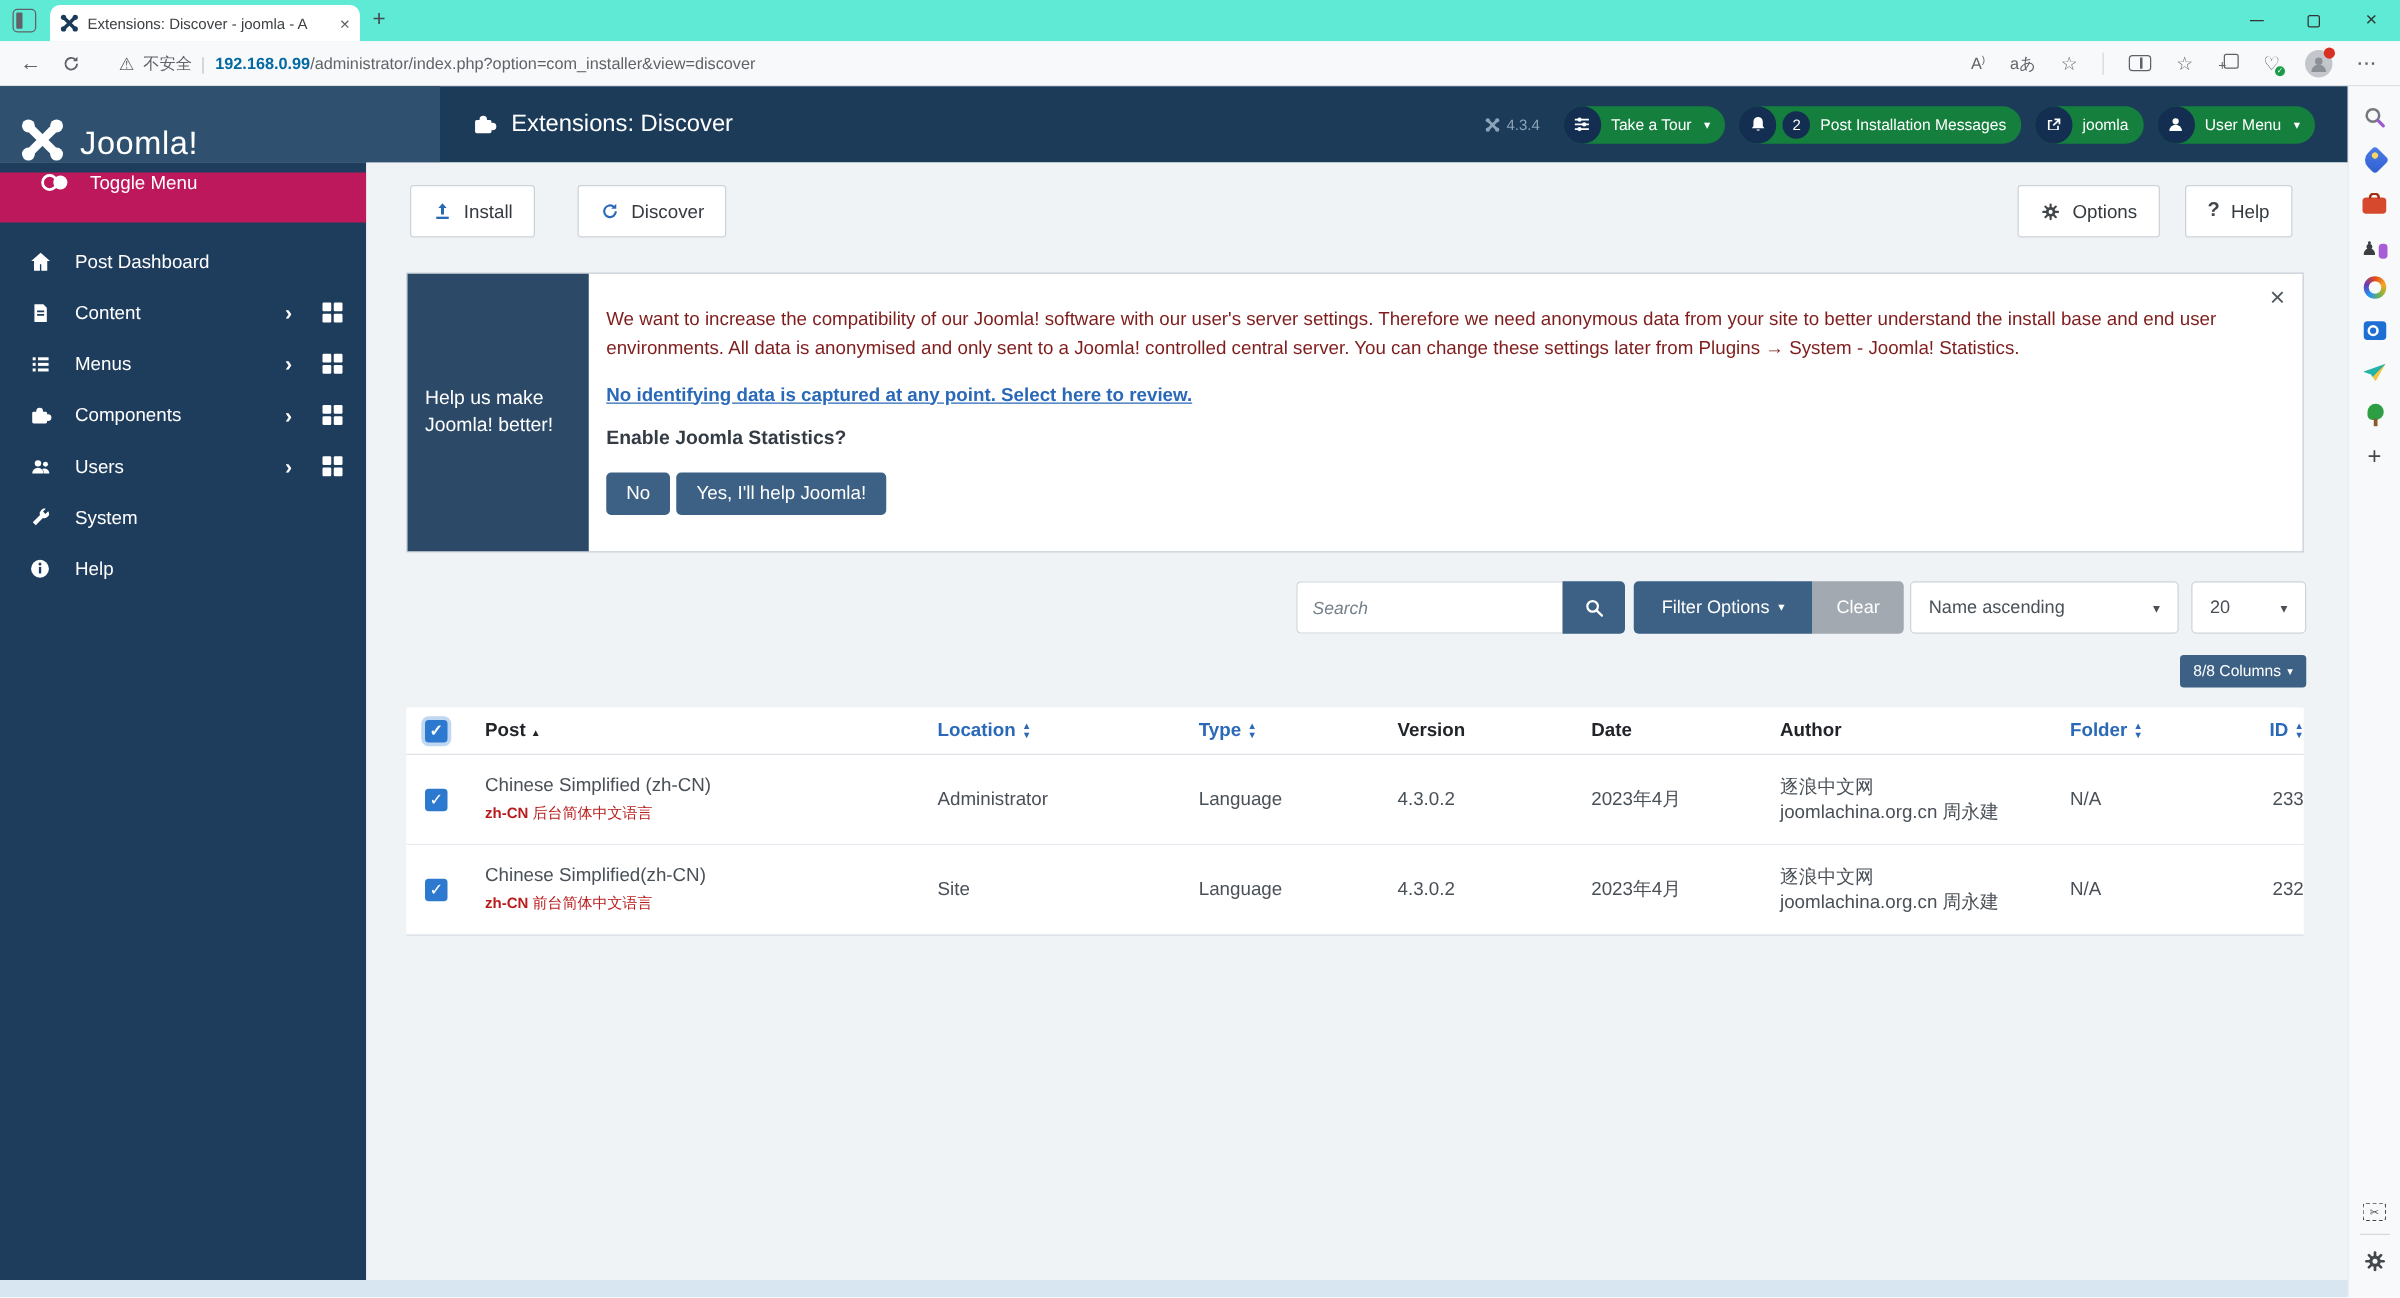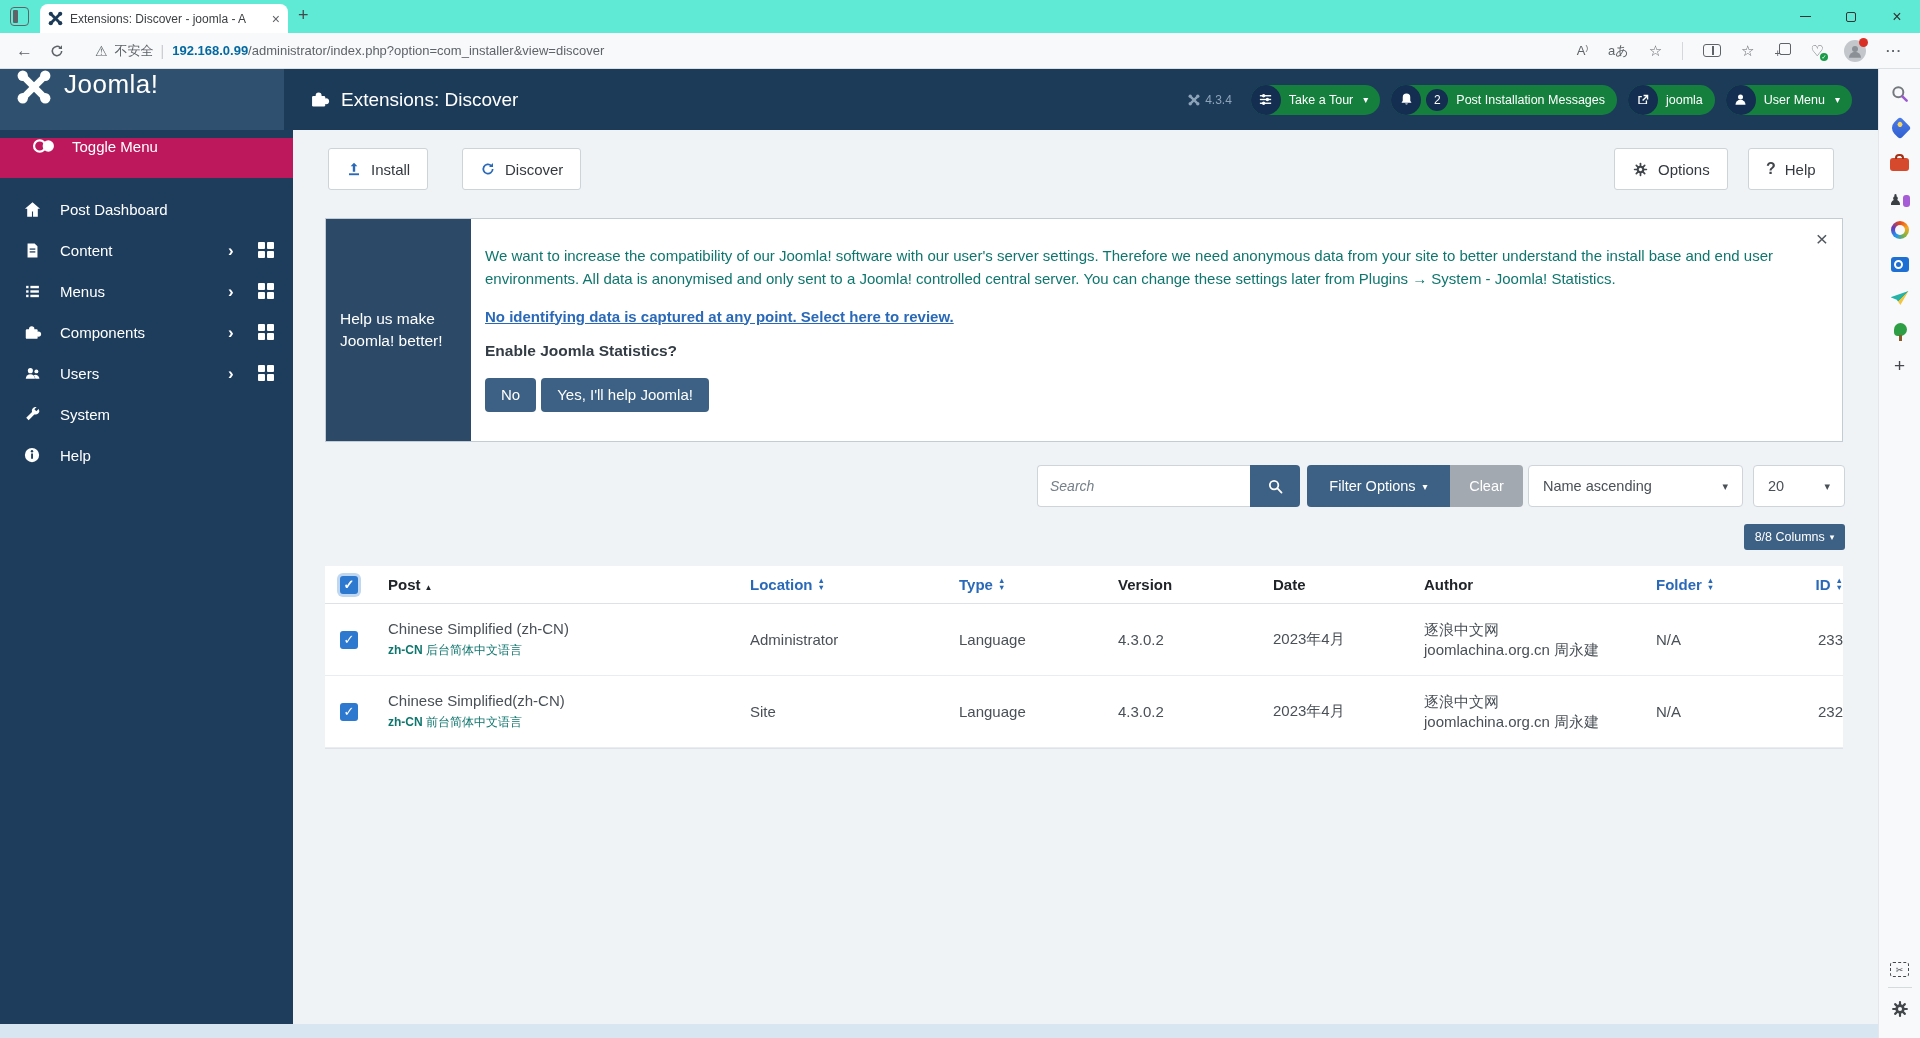--- a/index.html
+++ b/index.html
@@ -62,21 +62,21 @@
   .treeico { position:relative; width:16px; height:18px; }
   .treeico i { position:absolute; left:2px; top:0; width:13px; height:13px; background:#2e9e44; border-radius:50% 50% 50% 4px; }
   .treeico b { position:absolute; left:7px; bottom:0; width:3px; height:6px; background:#8a5a2b; }
   .eplus { font-size:19px; color:#44484c; }
   .edgebar .bottom { position:absolute; bottom:18px; left:0; right:0; display:flex; flex-direction:column; align-items:center; gap:10px; }
   .snipico { width:19px; height:15px; border:1.4px dashed #44484c; border-radius:3px; font-size:9px; color:#44484c; display:flex; align-items:center; justify-content:center; }
   .ehr { width:24px; height:1px; background:#d7dadd; }
 
   
   .jheader { position:absolute; left:0; top:69px; width:1878px; height:61px; background:#1c3b59; display:flex; align-items:center; }
-  .logoblock { width:284px; height:61px; background:#2f516f; display:flex; align-items:flex-start; gap:12px; padding-left:16px; flex:none; }
+  .logoblock { width:352px; height:61px; background:#2f516f; display:flex; align-items:flex-end; gap:12px; padding-left:16px; flex:none; }
   .logoblock .jname { color:#fff; font-size:26px; letter-spacing:.5px; }
   .jtitle { display:flex; align-items:flex-start; gap:11px; color:#fff; padding-left:25px; }
   .jtitle .t { font-size:19px; }
   .jh-right { margin-left:auto; display:flex; align-items:center; gap:11px; padding-right:26px; }
   .jver { display:flex; align-items:center; gap:5px; color:#8da4b8; font-size:12px; margin-right:8px; }
   .pill { height:30px; background:#15803d; border-radius:15px; display:flex; align-items:center; color:#fff; font-size:12.5px; padding-right:12px; gap:8px; }
   .pill .circ { width:30px; height:30px; border-radius:50%; background:#132e50; display:flex; align-items:center; justify-content:center; flex:none; }
   .pill .badge { width:22px; height:22px; border-radius:50%; background:#132e50; color:#fff; display:flex; align-items:center; justify-content:center; font-size:12px; margin-left:-3px; }
   .pill .chev { font-size:10px; margin-left:2px; }
 
@@ -94,21 +94,21 @@
   .jfooter { position:absolute; left:0; bottom:0; width:1878px; height:14px; background:#d8e6f2; }
 
   .btn-light { position:absolute; height:42px; background:#fff; border:1px solid #ccd3d9; border-radius:3px; display:flex; align-items:center; gap:9px; padding:0 17px; font-size:15px; color:#343a40; }
   .btn-light .bico { color:#2a69b8; display:flex; }
   .btn-light .gico { color:#41464b; display:flex; }
   .qmark { color:#41464b; font-weight:bold; font-size:16px; }
 
   .statscard { position:absolute; left:32px; top:88px; width:1518px; height:224px; background:#fff; border:1px solid #c2ccd4; display:flex; }
   .statsaside { width:145px; background:#2c4a68; color:#fff; font-size:15.5px; line-height:1.45; display:flex; align-items:center; padding:0 14px; flex:none; }
   .statsbody { position:relative; flex:1; padding:25px 60px 0 14px; }
-  .statsbody .para { font-size:15px; color:#0f766e; line-height:1.55; max-width:1345px; }
+  .statsbody .para { font-size:15px; color:#7f1d1d; line-height:1.55; max-width:1345px; }
   .statsbody .slink { display:inline-block; margin-top:17px; font-size:15px; font-weight:bold; color:#2a69b8; text-decoration:underline; }
   .statsbody .q { margin-top:16px; font-size:15.5px; font-weight:bold; color:#333c44; }
   .statsbtns { margin-top:18px; display:flex; gap:5px; }
   .btn-dark { height:34px; background:#3d6184; color:#fff; border:none; border-radius:4px; font-size:15px; padding:0 16px; font-family:inherit; }
   .statsclose { position:absolute; right:14px; top:8px; font-size:21px; color:#50575e; }
 
   .filterrow { position:absolute; top:335px; left:0; width:1585px; height:42px; }
   .searchwrap { position:absolute; left:744px; top:0; display:flex; }
   .searchinput { width:213px; height:42px; border:1px solid #ced4da; border-right:none; border-radius:4px 0 0 4px; padding:0 12px; font-size:14px; font-family:inherit; color:#495057; background:#fff; }
   .searchinput::placeholder { font-style:italic; color:#75808a; }
@@ -126,21 +126,21 @@
   .trow { display:grid; grid-template-columns:63px 362px 209px 159px 155px 151px 232px 147px 40px; align-items:center; }
   .thead { height:38px; border-bottom:1px solid #dee2e6; font-size:15px; font-weight:bold; color:#212529; }
   .thead .bluecol { color:#2a69b8; display:flex; align-items:center; gap:5px; }
   .sorts { display:inline-flex; flex-direction:column; font-size:7.5px; line-height:6.5px; color:#2a69b8; }
   .asc { font-size:8px; color:#212529; margin-left:4px; }
   .cbcell { padding-left:15px; }
   .cb { width:18px; height:18px; background:#2e79d0; border-radius:3px; color:#fff; font-size:13px; display:flex; align-items:center; justify-content:center; }
   .cb.ring { box-shadow:0 0 0 3px rgba(46,121,208,.3); }
   .tr { min-height:72px; border-bottom:1px solid #e9edf1; font-size:15px; color:#495057; padding:13px 0; }
   .namecell .nm { color:#495057; }
-  .namecell .sub { margin-top:5px; font-size:12px; color:#0f766e; }
+  .namecell .sub { margin-top:5px; font-size:12px; color:#b91c1c; }
   .namecell .sub b { font-weight:bold; }
   .authcell { line-height:20px; }
   .idcell { text-align:right; padding-right:0; }
   .idhead { justify-content:flex-end; }
 
   svg { display:block; }
 </style>
 </head>
 <body>
 

